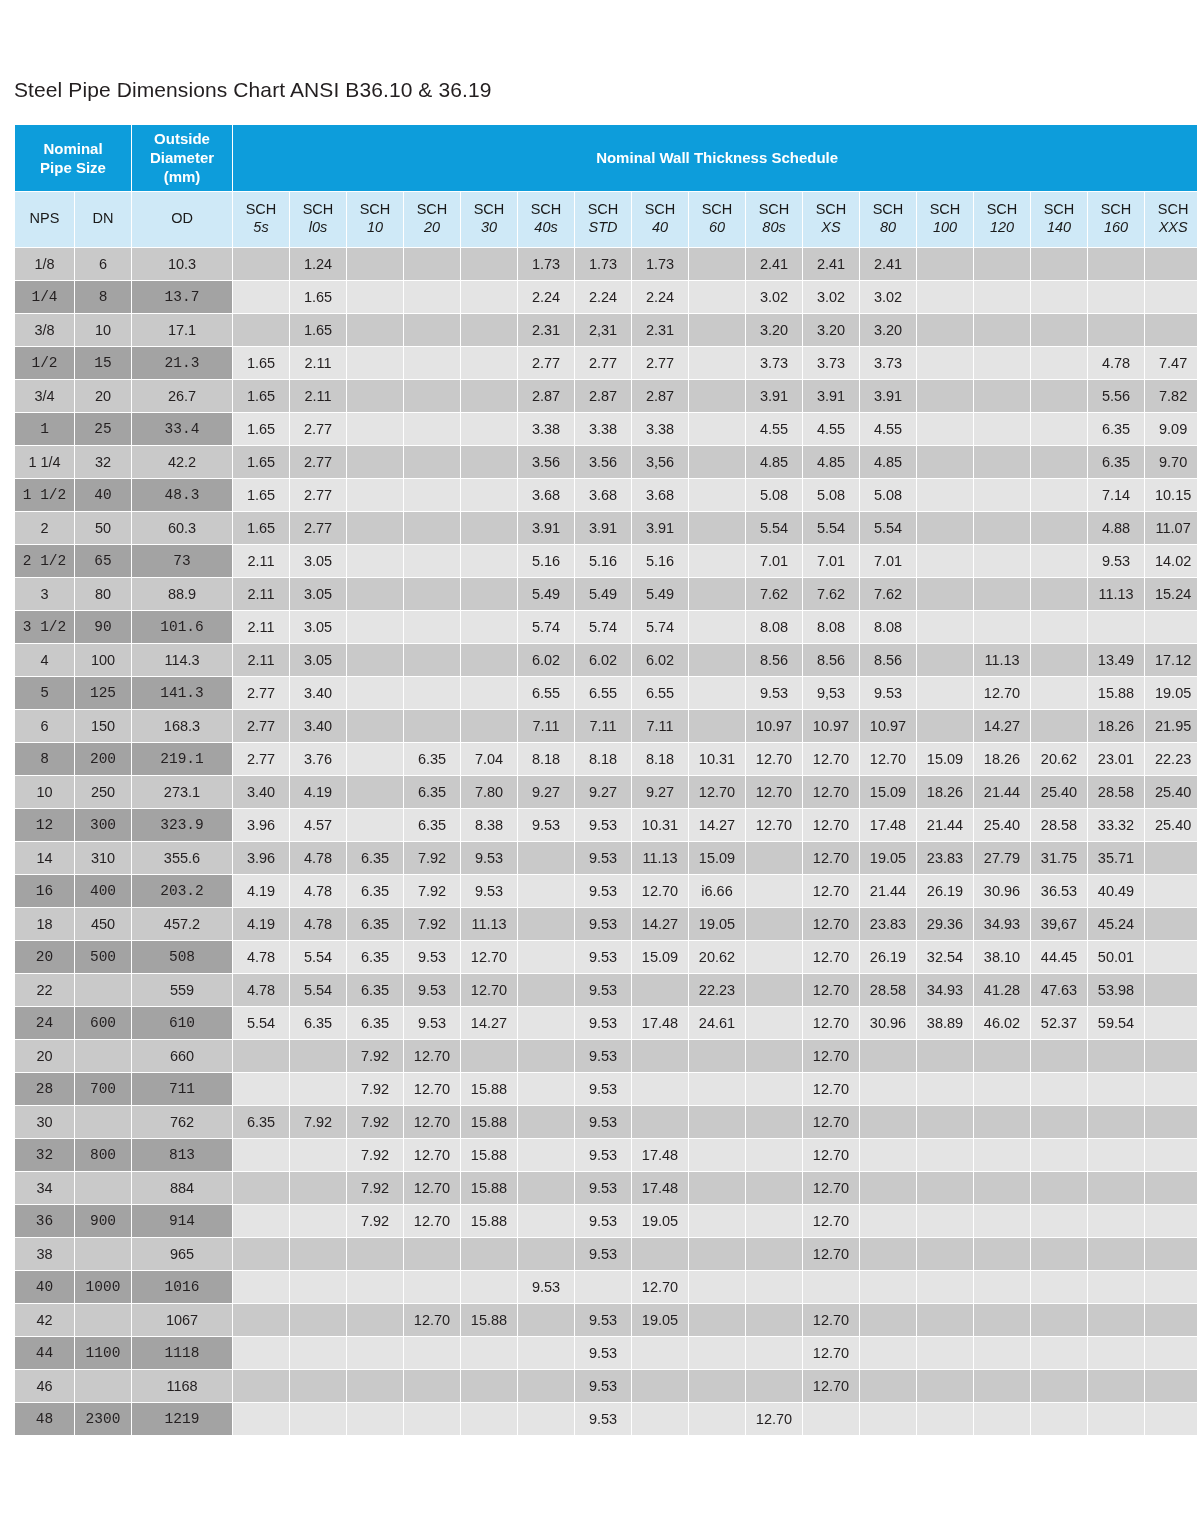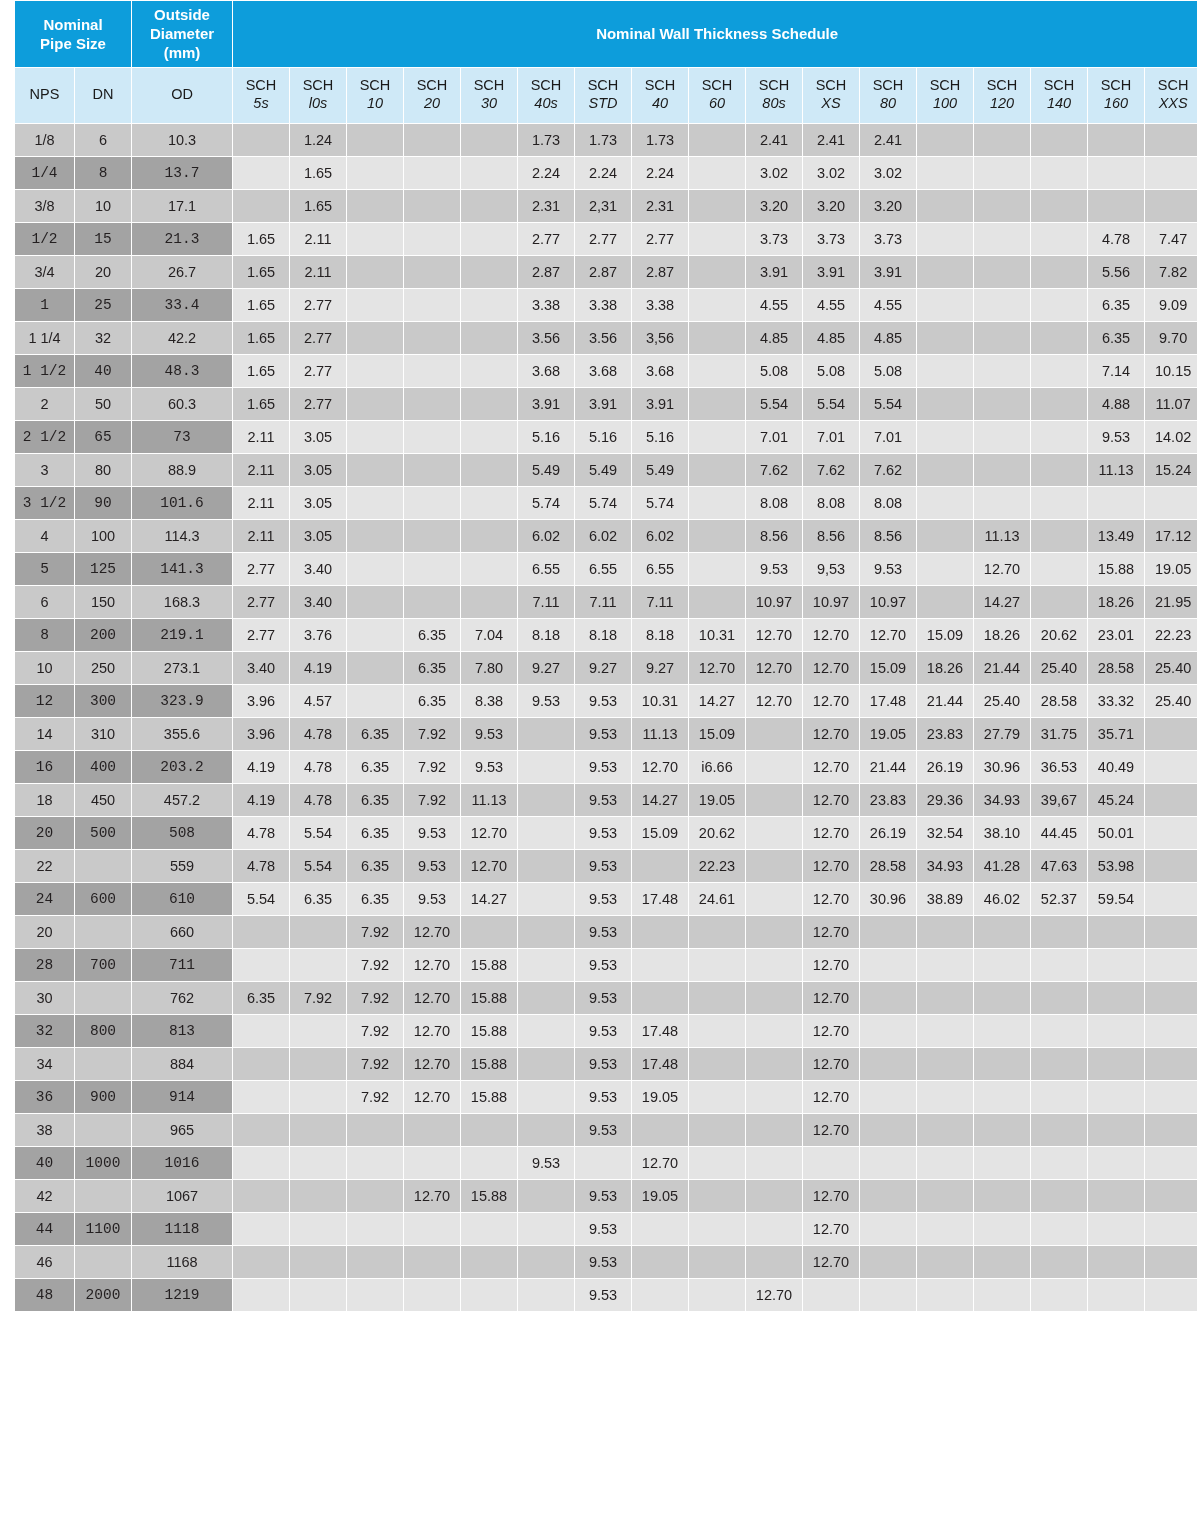--- a/index.html
+++ b/index.html
@@ -76,20 +76,21 @@
   col.c-nps { width: 60px; }
   col.c-dn  { width: 57px; }
   col.c-od  { width: 101px; }
   col.c-s   { width: 57px; }
 </style>
 </head>
 <body>
 
 <div class="page">
 
+  <h1 class="doc-title">Steel Pipe Dimensions Chart ANSI B36.10 &amp; 36.19</h1>
 
   <table class="pipe-table">
     <colgroup>
       <col class="c-nps">
         <col class="c-dn">
         <col class="c-od">
       <col class="c-s">
         <col class="c-s">
         <col class="c-s">
         <col class="c-s">
@@ -909,21 +910,21 @@
           <td>12.70</td>
           <td></td>
           <td></td>
           <td></td>
           <td></td>
           <td></td>
           <td></td>
         </tr>
         <tr class="alt">
           <td class="nps">48</td>
-          <td class="dn">2000</td>
+          <td class="dn">2300</td>
           <td class="od">1219</td>
           <td></td>
           <td></td>
           <td></td>
           <td></td>
           <td></td>
           <td></td>
           <td>9.53</td>
           <td></td>
           <td></td>

